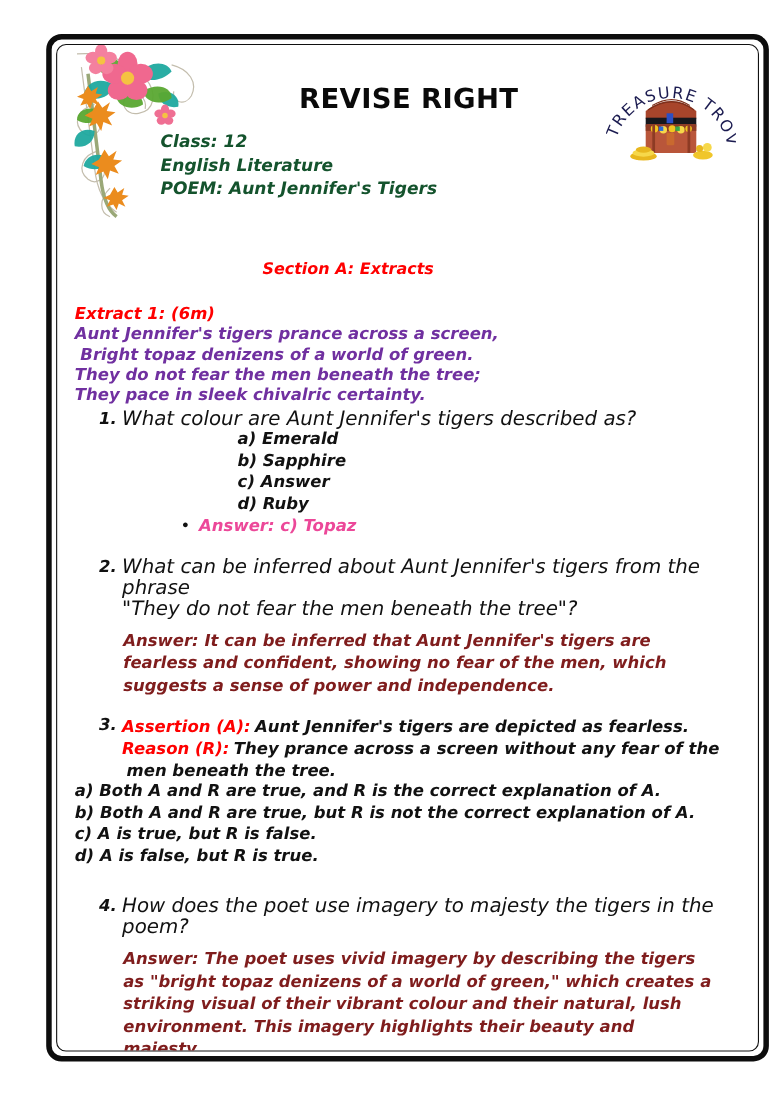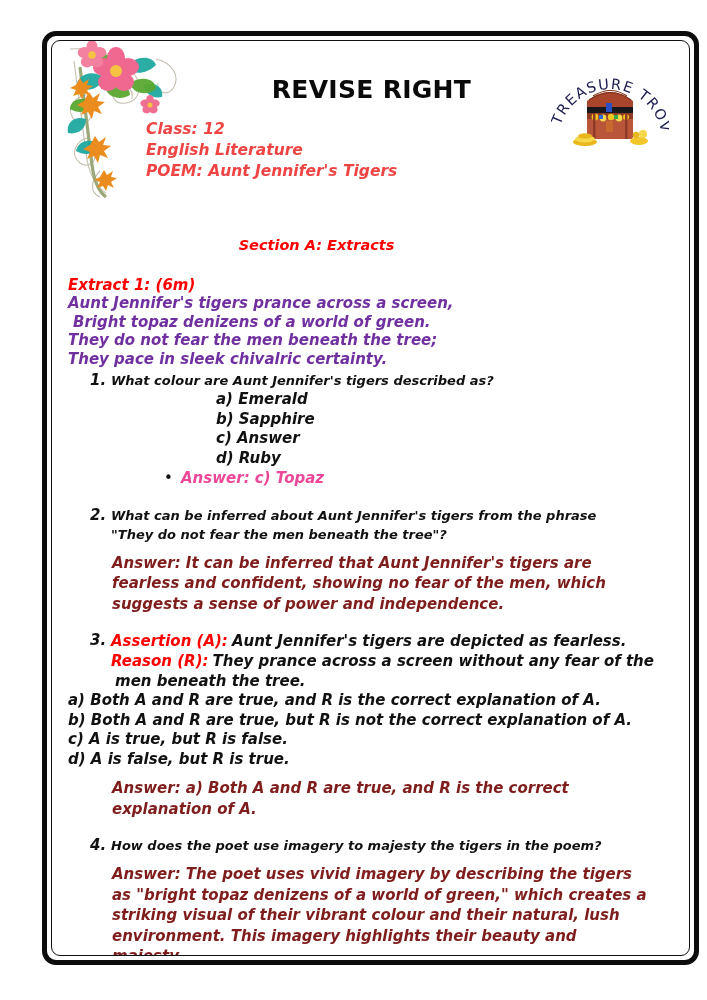--- a/index.html
+++ b/index.html
@@ -66,21 +66,21 @@
   }
   .meta-block {
     position: absolute;
     left: 78px;
     top: 72px;
     font-family: "DejaVu Sans", sans-serif;
     font-style: italic;
     font-weight: bold;
     font-size: 15.5px;
     line-height: 21px;
-    color: #ef4444;
+    color: #14532d;
   }
   .meta-block div { white-space: nowrap; }
 
   
   .floral {
     position: absolute;
     left: -8px;
     top: -6px;
     width: 132px;
     height: 162px;
@@ -138,22 +138,22 @@
     font-style: italic;
     font-weight: bold;
     font-size: 15px;
     line-height: 19px;
     color: #111111;
   }
   .q-text {
     flex: 1 1 auto;
     font-family: "DejaVu Sans", sans-serif;
     font-style: italic;
-    font-weight: bold;
-    font-size: 13px;
+    font-weight: normal;
+    font-size: 18px;
     line-height: 19px;
     color: #111111;
   }
 
   .opt-centered {
     font-family: "DejaVu Sans", sans-serif;
     font-style: italic;
     font-weight: bold;
     font-size: 15px;
     line-height: 19.5px;
@@ -415,21 +415,20 @@
       <span class="ar-label">Reason (R):</span><span class="ar-body">They prance across a screen without any fear of the</span>
     </div>
     <div class="ar-hang">
       <span class="ar-body">men beneath the tree.</span>
     </div>
     <div class="ar-opt">a) Both A and R are true, and R is the correct explanation of A.</div>
     <div class="ar-opt">b) Both A and R are true, but R is not the correct explanation of A.</div>
     <div class="ar-opt">c) A is true, but R is false.</div>
     <div class="ar-opt">d) A is false, but R is true.</div>
     <div class="spacer-sm"></div>
-    <div class="answer-para">Answer: a) Both A and R are true, and R is the correct explanation of A.</div>
   </div>
 
   <div class="spacer-md"></div>
 
   <div class="q-block">
     <div class="q-num-row">
       <span class="q-num">4.</span>
       <span class="q-text">How does the poet use imagery to majesty the tigers in the poem?</span>
     </div>
     <div class="spacer-sm"></div>

